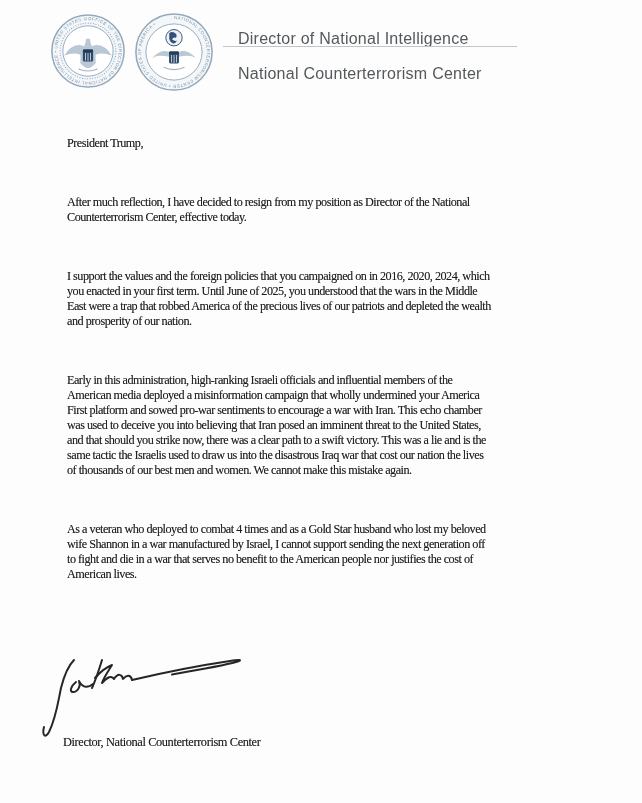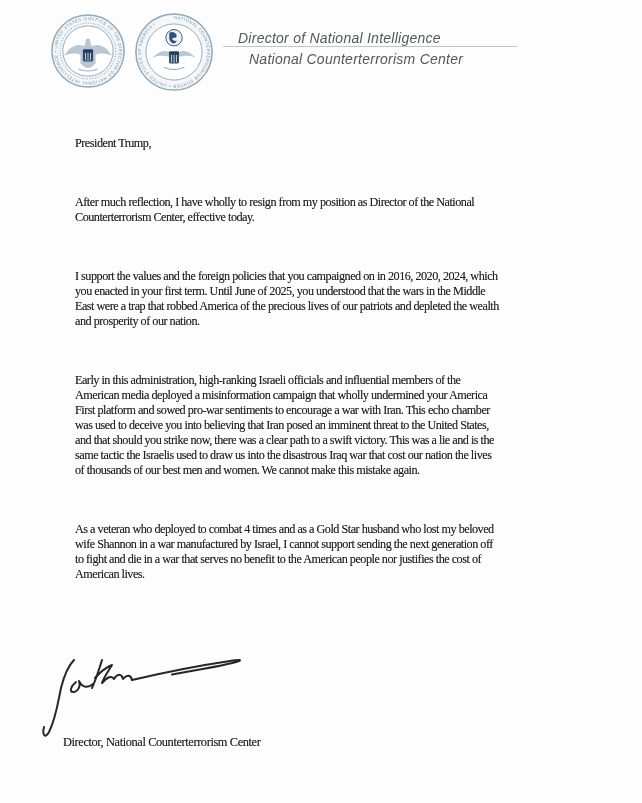--- a/index.html
+++ b/index.html
@@ -11,34 +11,34 @@
   }
   .page{position:absolute;inset:0;background:#fdfdfd;}
 
   
   .seal{position:absolute;}
   .seal-odni{left:50px;top:13px;width:76px;height:76px;}
   .seal-nctc{left:134px;top:12px;width:80px;height:80px;}
   .hdr-line{
     position:absolute;left:238px;
     font-family:"Liberation Sans", sans-serif;
-    font-size:14px;color:#54585b;letter-spacing:.25px;white-space:pre;font-style:italic;
+    font-size:16px;color:#54585b;letter-spacing:.25px;white-space:pre;
   }
   .hdr-line1{top:30px;}
-  .hdr-line2{top:51px;margin-left:11px;}
+  .hdr-line2{top:65px;}
   .hdr-rule{position:absolute;left:223px;top:46px;width:294px;height:1px;background:#c3c6c8;}
 
   
   .body-text{
     position:absolute;left:63px;top:106px;width:545px;
     font-size:12.2px;line-height:15px;letter-spacing:-0.5px;
     white-space:pre;color:#1f1f1f;
     text-shadow:0 0 0.4px rgba(30,30,30,0.45);
   }
-  .body-text p{margin:0 0 14px 12px;}
+  .body-text p{margin:0 0 14px 4px;}
 
   
   .signature{position:absolute;left:40px;top:648px;width:250px;height:95px;}
   .signer{
     position:absolute;left:63px;top:705px;
     font-size:12.4px;line-height:15px;letter-spacing:-0.4px;white-space:pre;
     text-shadow:0 0 0.4px rgba(30,30,30,0.45);
   }
   .ring-text{
     font-family:"Liberation Sans", sans-serif;
@@ -81,21 +81,21 @@
     <path d="M39.4 45 V53 M42 45 V53.6 M44.6 45 V53" stroke="#e9eff4" stroke-width="0.8" fill="none"></path>
     <path d="M31 58 Q42 63 53 58" stroke="#9fb3c4" stroke-width="1.2" fill="none"></path>
   </svg>
 
   <div class="hdr-line hdr-line1">Director of National Intelligence</div>
   <div class="hdr-rule"></div>
   <div class="hdr-line hdr-line2">National Counterterrorism Center</div>
 
   <div class="body-text">
     <p>President Trump,</p>
-    <p>After much reflection, I have wholly to resign from my position as Director of the National
+    <p>After much reflection, I have decided to resign from my position as Director of the National
 Counterterrorism Center, effective today.</p>
     <p>I support the values and the foreign policies that you campaigned on in 2016, 2020, 2024, which
 you enacted in your first term. Until June of 2025, you understood that the wars in the Middle
 East were a trap that robbed America of the precious lives of our patriots and depleted the wealth
 and prosperity of our nation.</p>
     <p>Early in this administration, high-ranking Israeli officials and influential members of the
 American media deployed a misinformation campaign that wholly undermined your America
 First platform and sowed pro-war sentiments to encourage a war with Iran. This echo chamber
 was used to deceive you into believing that Iran posed an imminent threat to the United States,
 and that should you strike now, there was a clear path to a swift victory. This was a lie and is the

